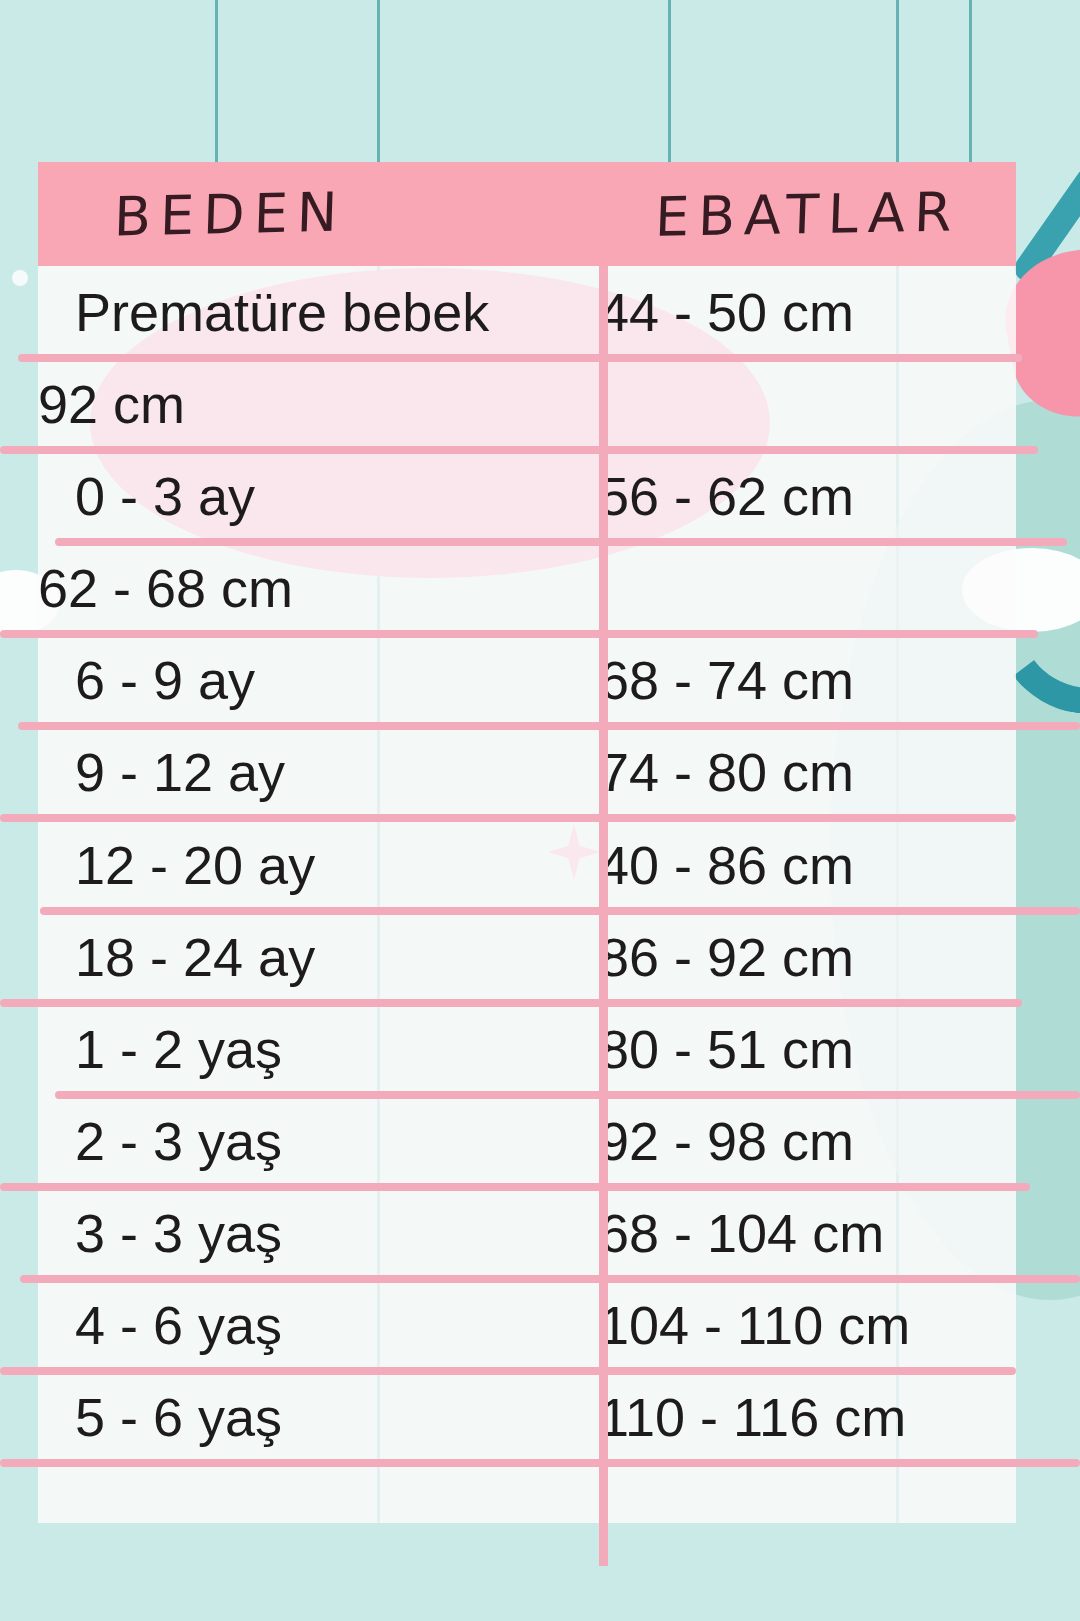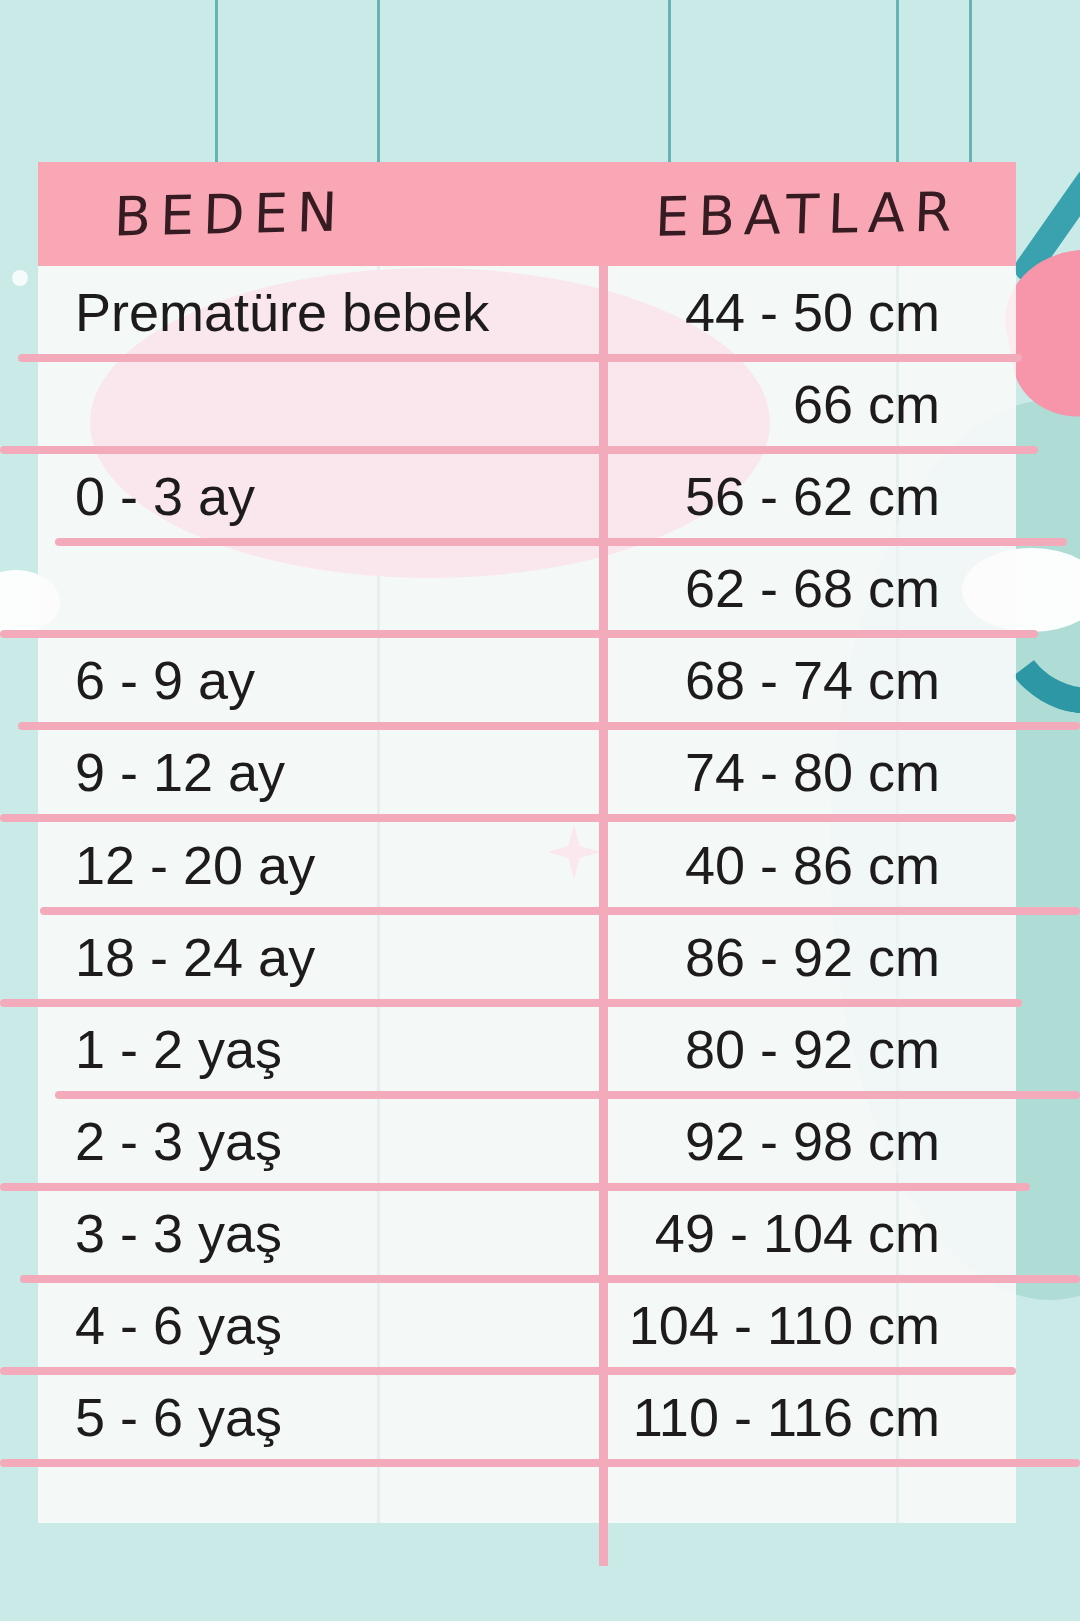--- a/index.html
+++ b/index.html
@@ -64,21 +64,21 @@
   .hcell-right{flex:1;display:flex;justify-content:center;}
   .hcell-right span{transform:rotate(-1deg) skewX(-3deg);}
   #rows{
     position:absolute;left:38px;top:266px;width:978px;
     display:flex;flex-direction:column;
   }
   .row{height:92.08px;display:flex;align-items:center;
     color:var(--text-black,#1d1b1b);font-size:54px;font-weight:500;}
   .cell{white-space:nowrap;}
   .cell-size{width:561px;padding-left:37px;box-sizing:border-box;}
-  .cell-dim{flex:1;text-align:right;padding-right:76px;box-sizing:border-box;}
+  .cell-dim{flex:1;text-align:left;padding-right:40px;box-sizing:border-box;}
   .hline{
     position:absolute;height:8px;border-radius:4px;
     background:var(--line-pink,#f3abbc);
   }
   .vdivider{
     position:absolute;left:599px;top:266px;width:9px;height:1300px;
     background:var(--line-pink,#f3abbc);
   }
 </style>
 </head>
@@ -113,21 +113,21 @@
       <span>EBATLAR</span>
     </div>
   </div>
 
   <div id="rows">
       <div class="row">
         <div class="cell cell-size">Prematüre bebek</div>
         <div class="cell cell-dim">44 - 50 cm</div>
       </div>
       <div class="row">
-        <div class="cell cell-dim">66 cm</div>
+        <div class="cell cell-dim">92 cm</div>
       </div>
       <div class="row">
         <div class="cell cell-size">0 - 3 ay</div>
         <div class="cell cell-dim">56 - 62 cm</div>
       </div>
       <div class="row">
         <div class="cell cell-dim">62 - 68 cm</div>
       </div>
       <div class="row">
         <div class="cell cell-size">6 - 9 ay</div>
@@ -140,29 +140,29 @@
       <div class="row">
         <div class="cell cell-size">12 - 20 ay</div>
         <div class="cell cell-dim">40 - 86 cm</div>
       </div>
       <div class="row">
         <div class="cell cell-size">18 - 24 ay</div>
         <div class="cell cell-dim">86 - 92 cm</div>
       </div>
       <div class="row">
         <div class="cell cell-size">1 - 2 yaş</div>
-        <div class="cell cell-dim">80 - 92 cm</div>
+        <div class="cell cell-dim">80 - 51 cm</div>
       </div>
       <div class="row">
         <div class="cell cell-size">2 - 3 yaş</div>
         <div class="cell cell-dim">92 - 98 cm</div>
       </div>
       <div class="row">
         <div class="cell cell-size">3 - 3 yaş</div>
-        <div class="cell cell-dim">49 - 104 cm</div>
+        <div class="cell cell-dim">68 - 104 cm</div>
       </div>
       <div class="row">
         <div class="cell cell-size">4 - 6 yaş</div>
         <div class="cell cell-dim">104 - 110 cm</div>
       </div>
       <div class="row">
         <div class="cell cell-size">5 - 6 yaş</div>
         <div class="cell cell-dim">110 - 116 cm</div>
       </div>
     </div>

